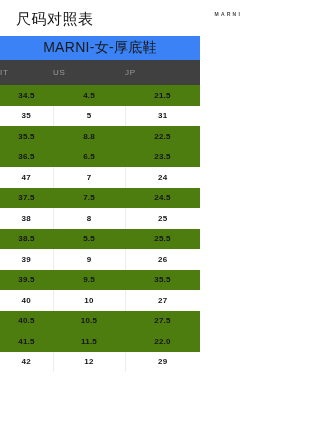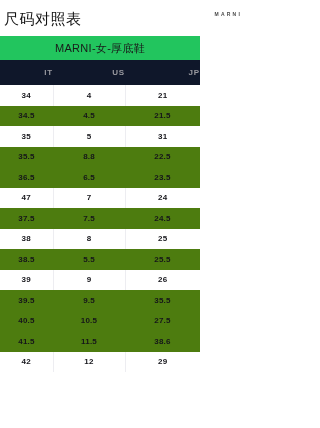--- a/index.html
+++ b/index.html
@@ -14,21 +14,21 @@
     overflow: hidden;
     position: relative;
   }
 
   
   .page-header {
     position: relative;
     height: 36px;
     display: flex;
     align-items: center;
-    padding: 0 10px 0 4px;
+    padding: 0 10px 0 16px;
     box-sizing: border-box;
   }
   .page-title {
     font-size: 15px;
     color: #111111;
     letter-spacing: 0.5px;
     line-height: 1;
     white-space: nowrap;
   }
   .brand-logo {
@@ -42,45 +42,45 @@
     white-space: nowrap;
   }
 
   
   .chart-wrap {
     width: 200px;
     background: #ffffff;
   }
   .chart-subtitle {
     height: 24px;
-    background: #22c55e;
+    background: #3b82f6;
     display: flex;
     align-items: center;
     justify-content: center;
-    font-size: 11px;
+    font-size: 14px;
     color: #1a1a1a;
     letter-spacing: 0.3px;
   }
   table.size-table {
     width: 200px;
     border-collapse: collapse;
     table-layout: fixed;
   }
   table.size-table col.c-it { width: 53px; }
   table.size-table col.c-us { width: 72px; }
   table.size-table col.c-jp { width: 75px; }
 
   table.size-table th {
     height: 25px;
-    background: #0f172a;
+    background: #404040;
     color: #9a9aa0;
     font-size: 8px;
-    font-weight: 700;
+    font-weight: 400;
     letter-spacing: 0.8px;
-    text-align: right;
+    text-align: left;
     padding: 0;
     border: none;
   }
   table.size-table td {
     height: 20.5px;
     font-size: 8px;
     font-weight: 700;
     color: #15151a;
     text-align: center;
     padding: 0;
@@ -116,25 +116,20 @@
       <col class="c-jp">
     </colgroup>
     <thead>
       <tr>
         <th>IT</th>
         <th>US</th>
         <th>JP</th>
       </tr>
     </thead>
     <tbody id="table-body">
-        <tr class="row-odd">
-          <td>34</td>
-          <td>4</td>
-          <td>21</td>
-        </tr>
         <tr class="row-even">
           <td>34.5</td>
           <td>4.5</td>
           <td>21.5</td>
         </tr>
         <tr class="row-odd">
           <td>35</td>
           <td>5</td>
           <td>31</td>
         </tr>
@@ -171,29 +166,34 @@
         <tr class="row-odd">
           <td>39</td>
           <td>9</td>
           <td>26</td>
         </tr>
         <tr class="row-even">
           <td>39.5</td>
           <td>9.5</td>
           <td>35.5</td>
         </tr>
+        <tr class="row-odd">
+          <td>40</td>
+          <td>10</td>
+          <td>27</td>
+        </tr>
         <tr class="row-even">
           <td>40.5</td>
           <td>10.5</td>
           <td>27.5</td>
         </tr>
         <tr class="row-even">
           <td>41.5</td>
           <td>11.5</td>
-          <td>38.6</td>
+          <td>22.0</td>
         </tr>
         <tr class="row-odd">
           <td>42</td>
           <td>12</td>
           <td>29</td>
         </tr>
       </tbody>
   </table>
 </div>
 

